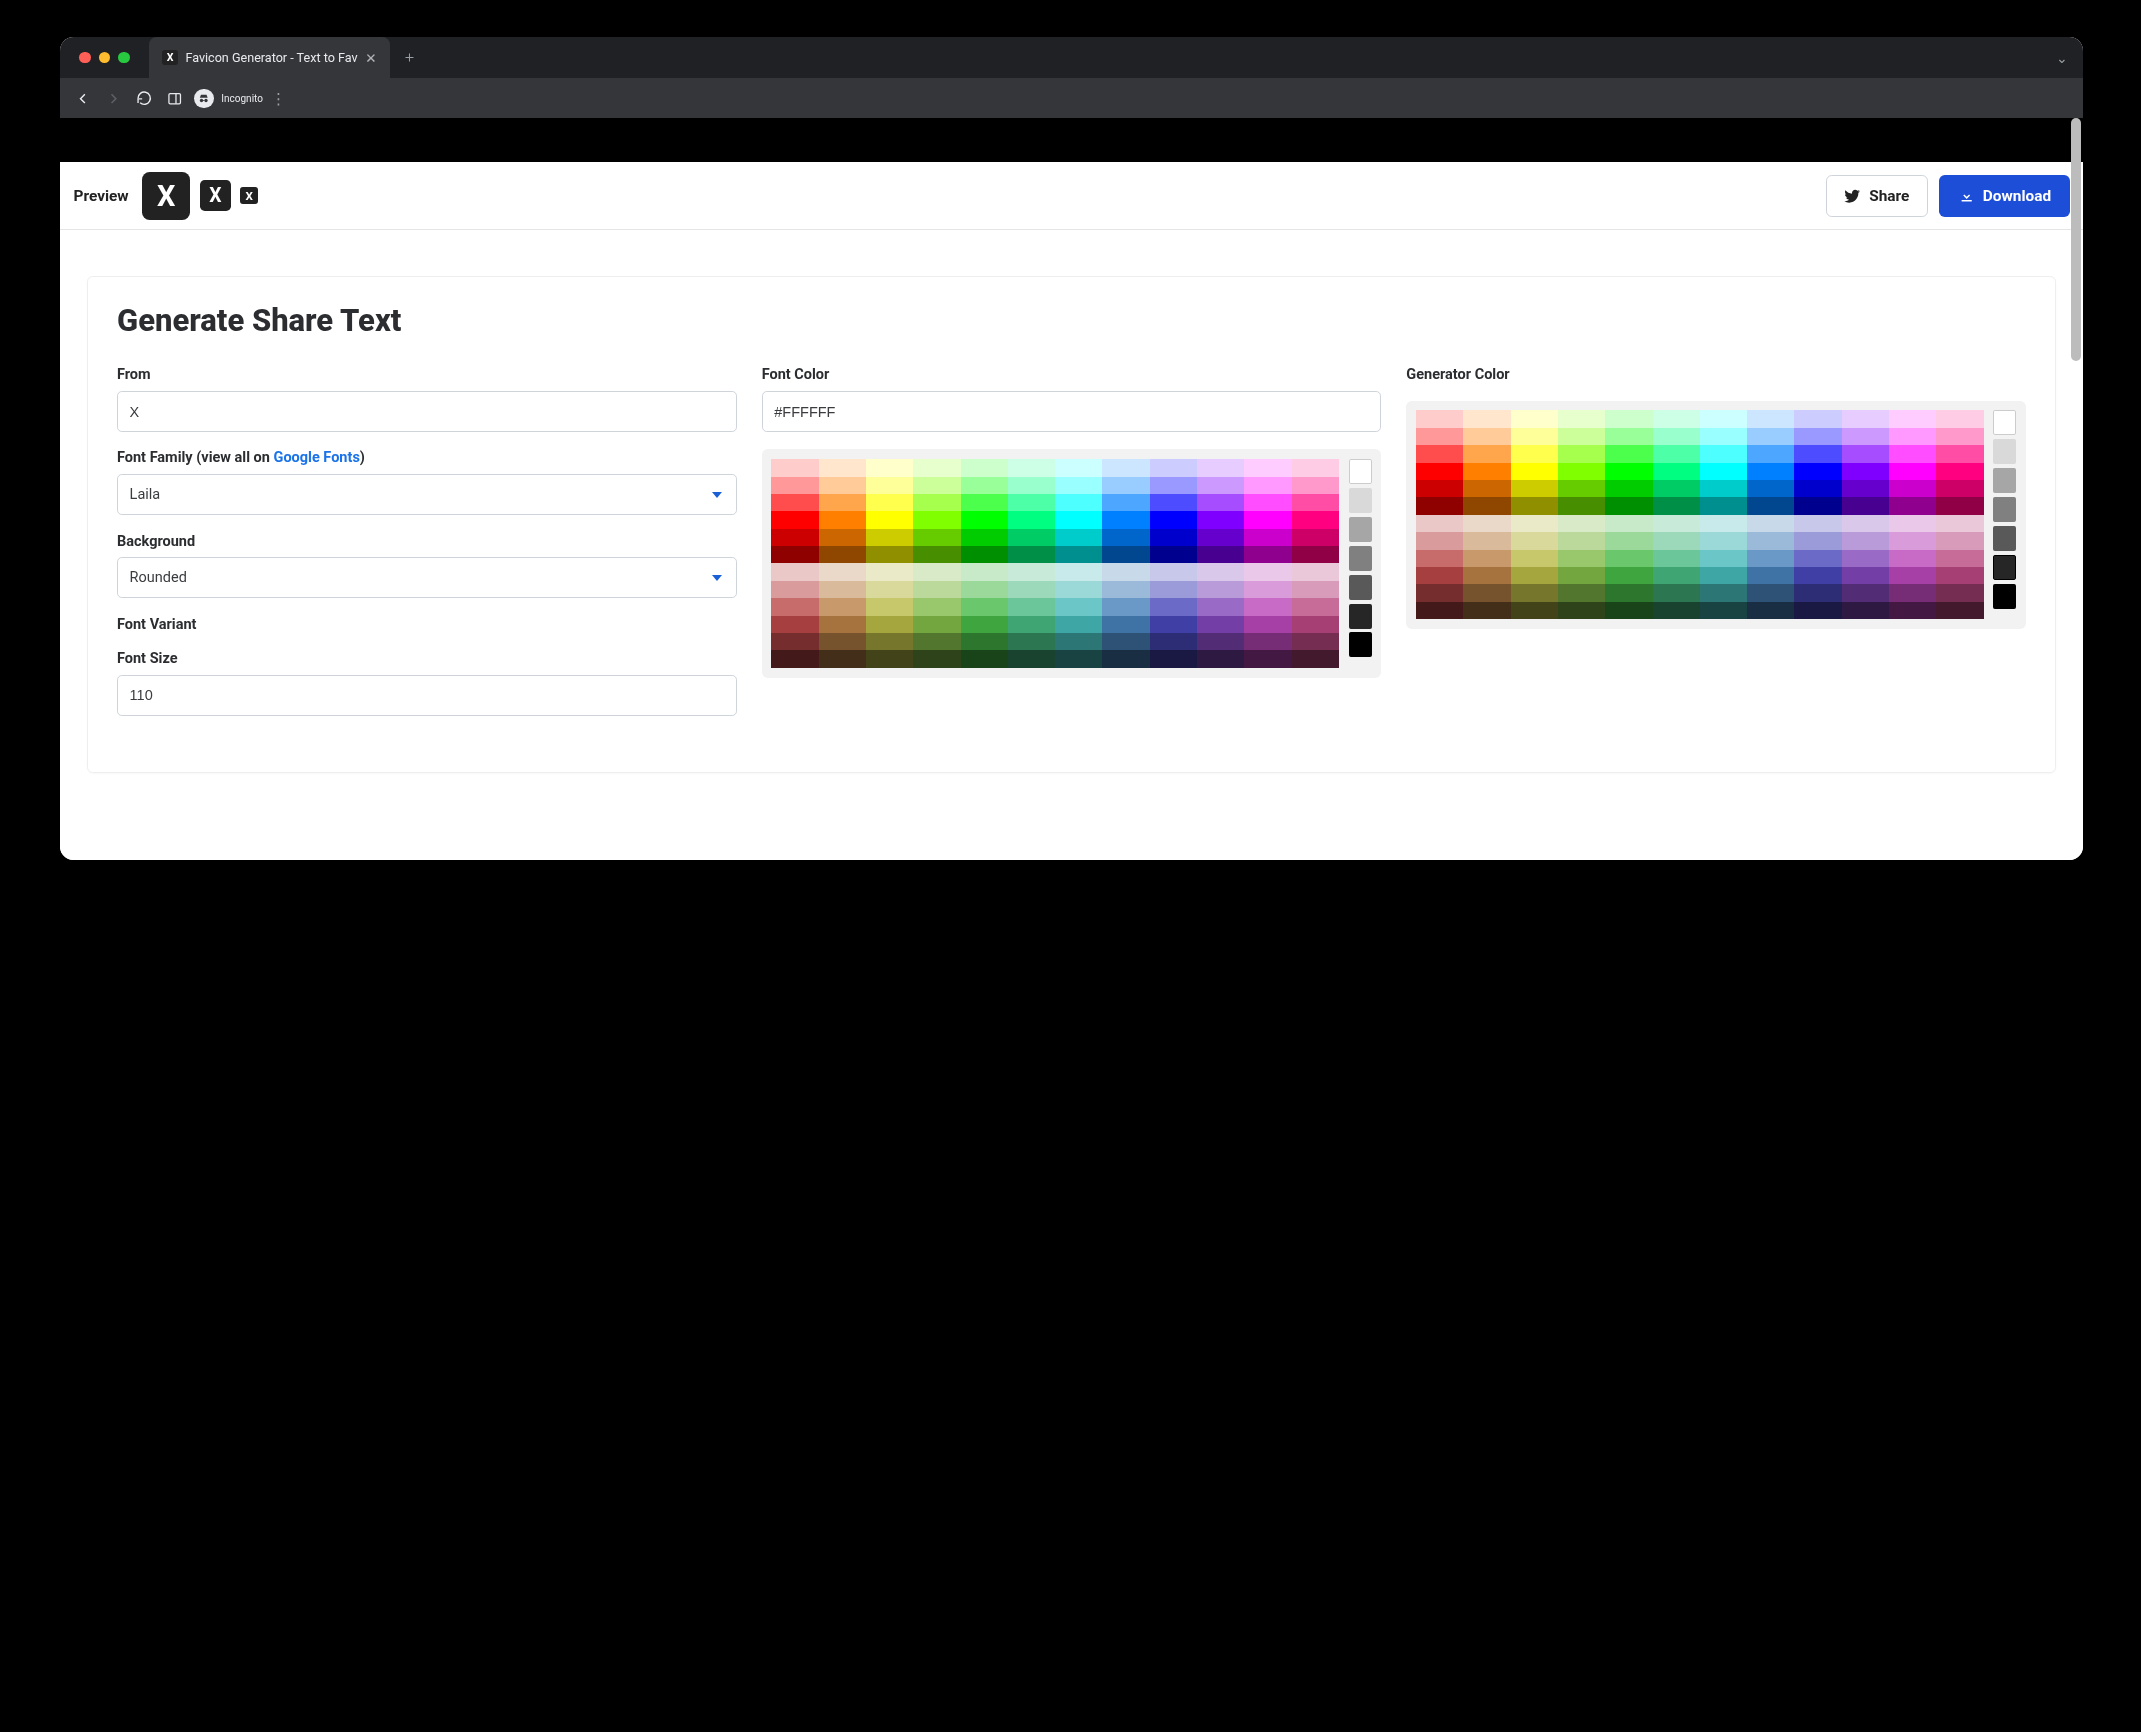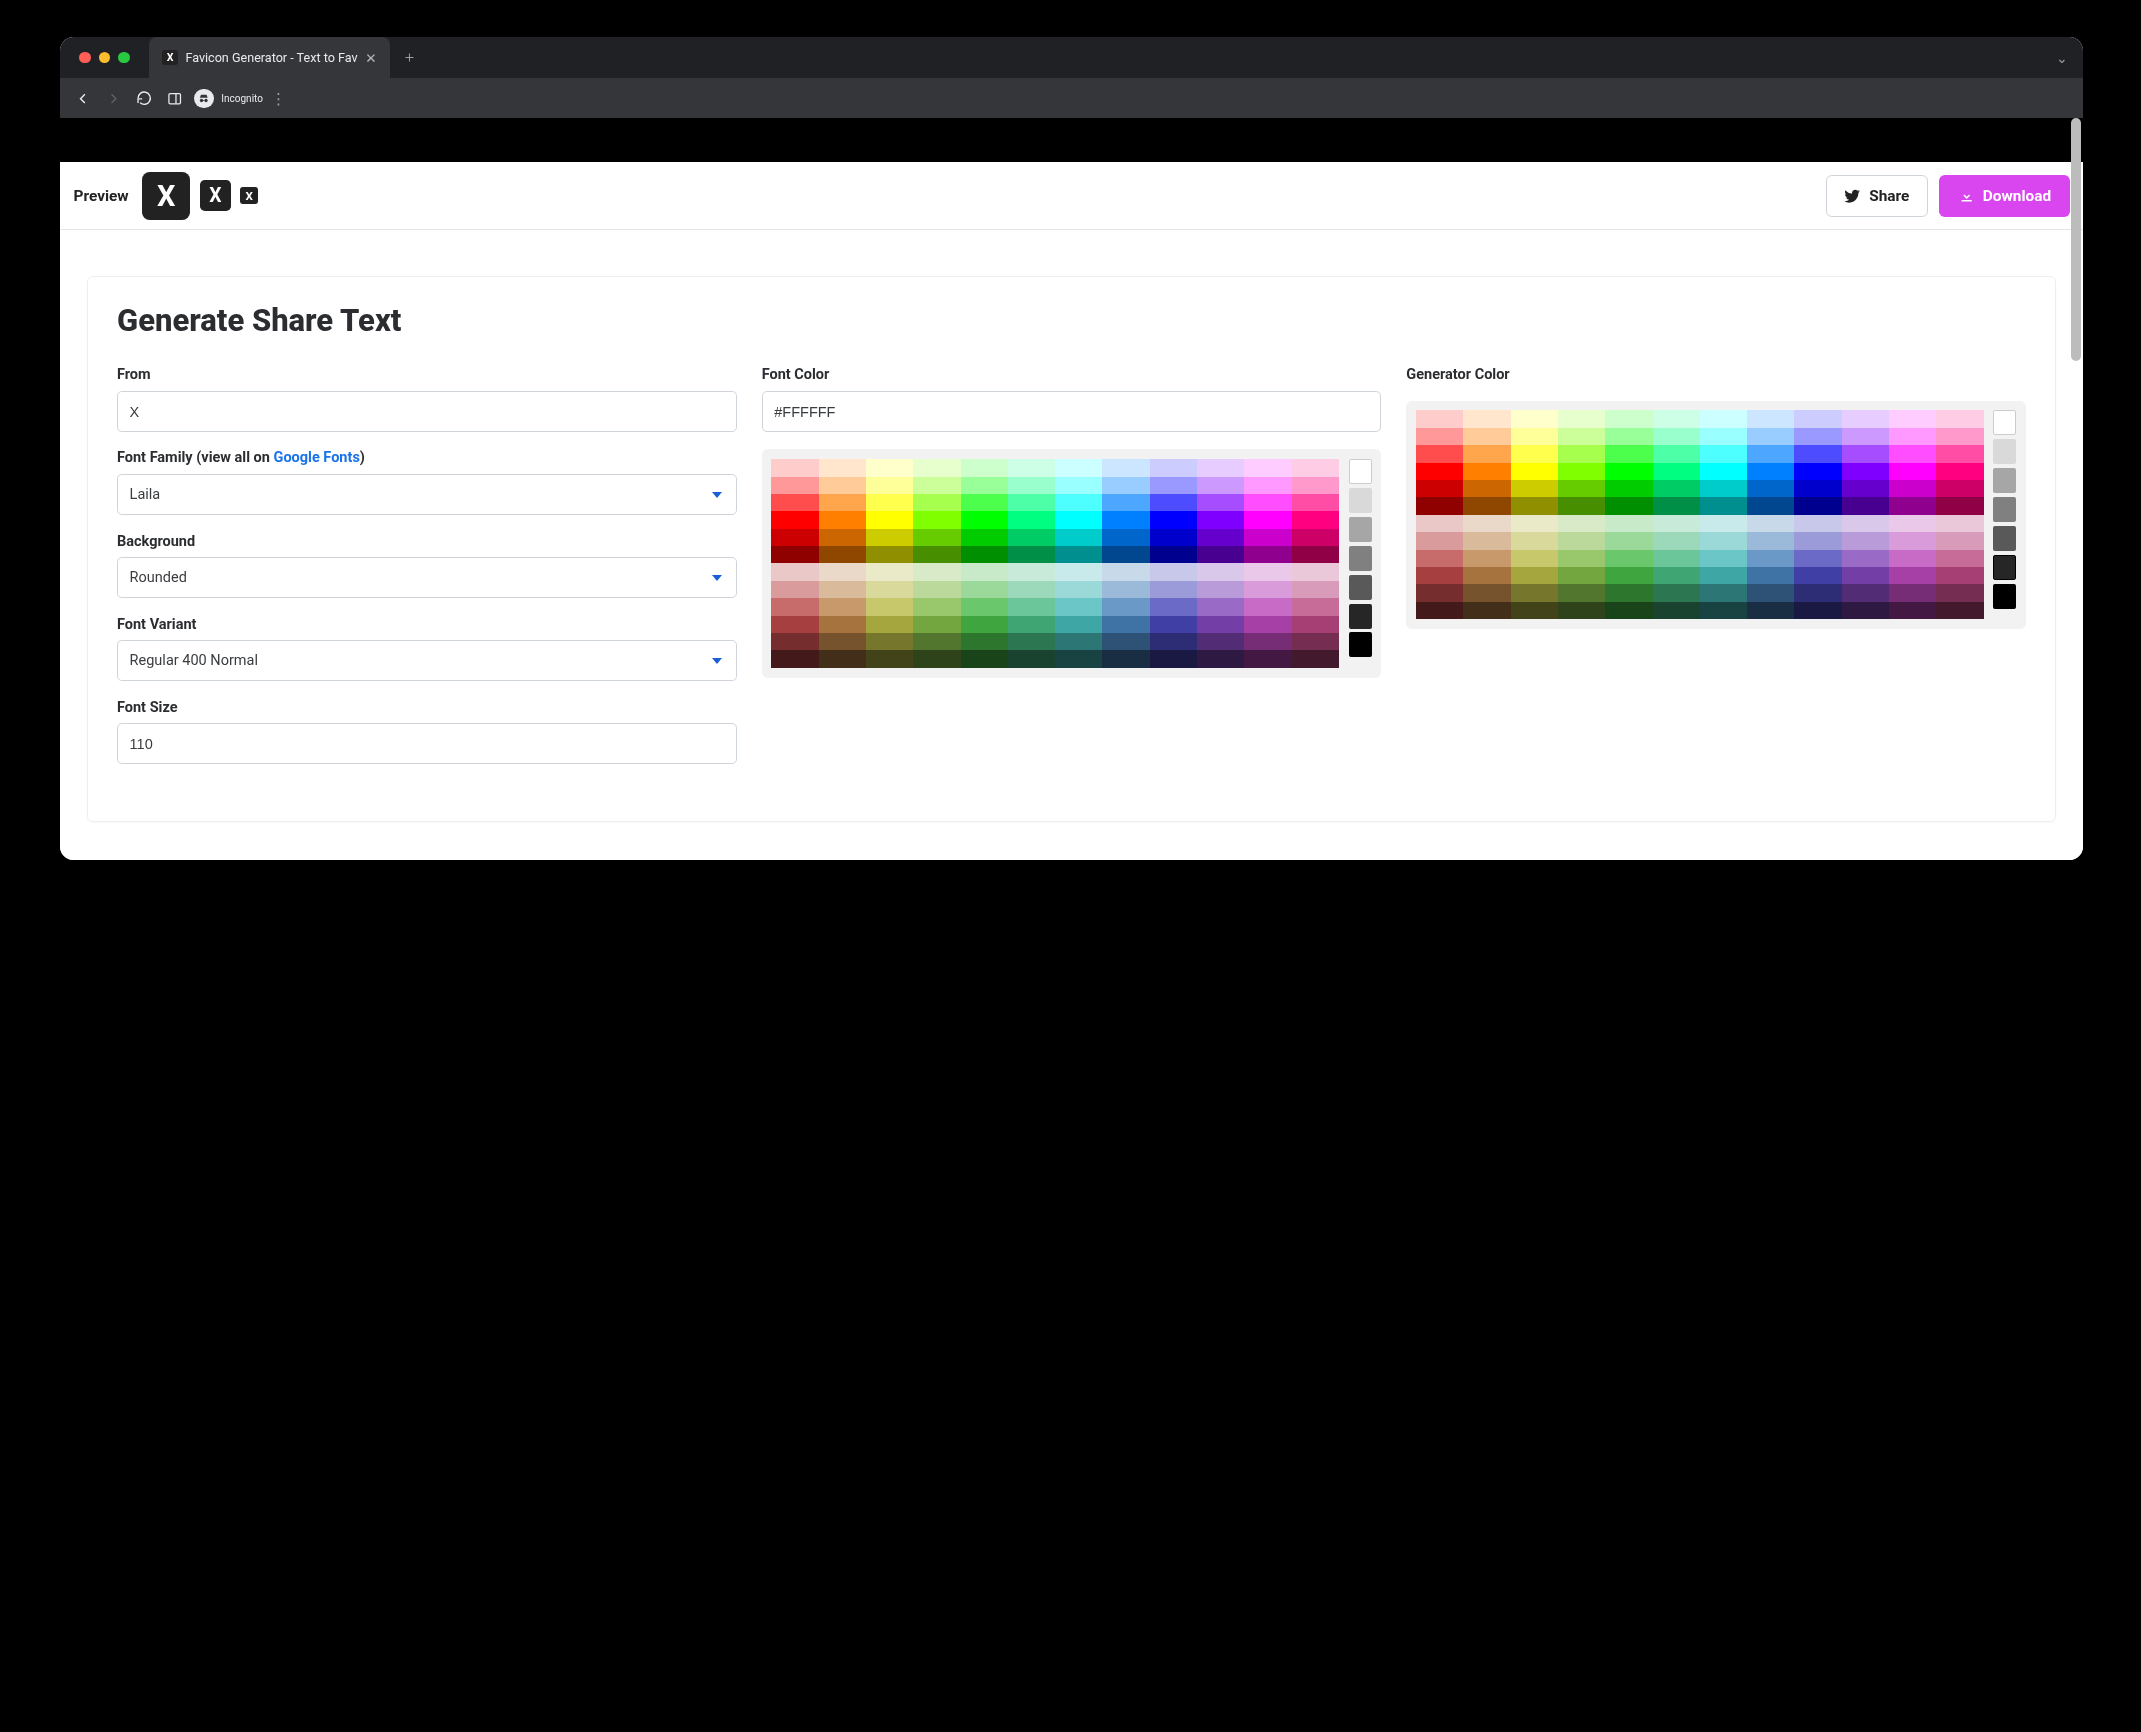--- a/index.html
+++ b/index.html
@@ -41,21 +41,21 @@
 .preview-left{display:flex;align-items:center;gap:13.5px}
 .preview-label{font-weight:700;font-size:15.4px;color:#222}
 .preview-icons{display:flex;align-items:center;gap:9.7px}
 .pv{background:#222;color:#fff;font-weight:700;display:flex;align-items:center;justify-content:center;border-radius:5.8px}
 .pv-lg{width:48px;height:48px;font-size:29px;border-radius:7.7px}
 .pv-md{width:31px;height:31px;font-size:19.3px;border-radius:4.8px}
 .pv-sm{width:17.4px;height:17.4px;font-size:11.6px;border-radius:2.9px}
 .preview-actions{display:flex;gap:11.6px}
 .btn{display:inline-flex;align-items:center;gap:7.7px;height:42px;padding:0 17.4px;font-size:15.4px;font-weight:700;border-radius:5.8px;cursor:pointer;border:1px solid transparent}
 .btn-outline{background:#fff;border-color:#ced4da;color:#222}
-.btn-primary{background:#d946ef;color:#fff}
+.btn-primary{background:#1d4ed8;color:#fff}
 
 .card{margin:46px 27px 0;border:1px solid #eee;border-radius:5.8px;padding:25px 29px 39px;box-shadow:0 1px 1.9px rgba(0,0,0,.03)}
 .card h1{font-size:31px;font-weight:800;color:#2b2d30;margin-bottom:27px}
 
 .cols{display:flex;gap:25px}
 .col{flex:1;min-width:0}
 
 .field{margin-bottom:17.4px}
 .field-label{font-weight:700;font-size:14.5px;color:#2b2d30;margin-bottom:7.7px}
 .field-label a{color:#1a73e8;text-decoration:none}
@@ -179,23 +179,20 @@
               </div>
           </div>
           <div class="field">
             <div class="field-label">Background</div>
             <div class="select">
                 <span>Rounded</span>
               </div>
           </div>
           <div class="field">
             <div class="field-label">Font Variant</div>
-            <div class="select">
-                <span>Regular 400 Normal</span>
-              </div>
           </div>
           <div class="field">
             <div class="field-label">Font Size</div>
             <input class="input" value="110" style="">
           </div>
         </div>
 
         <div class="col">
           <div class="field">
             <div class="field-label">Font Color</div>

